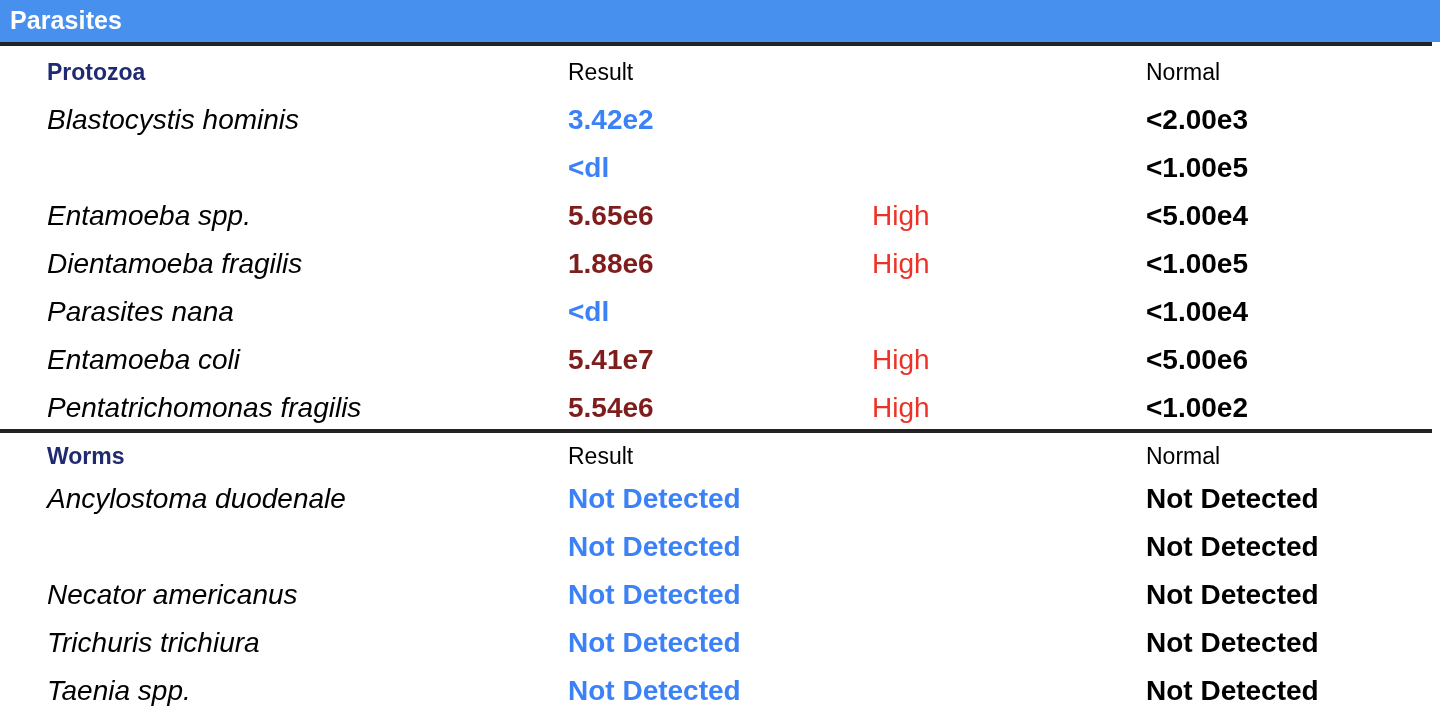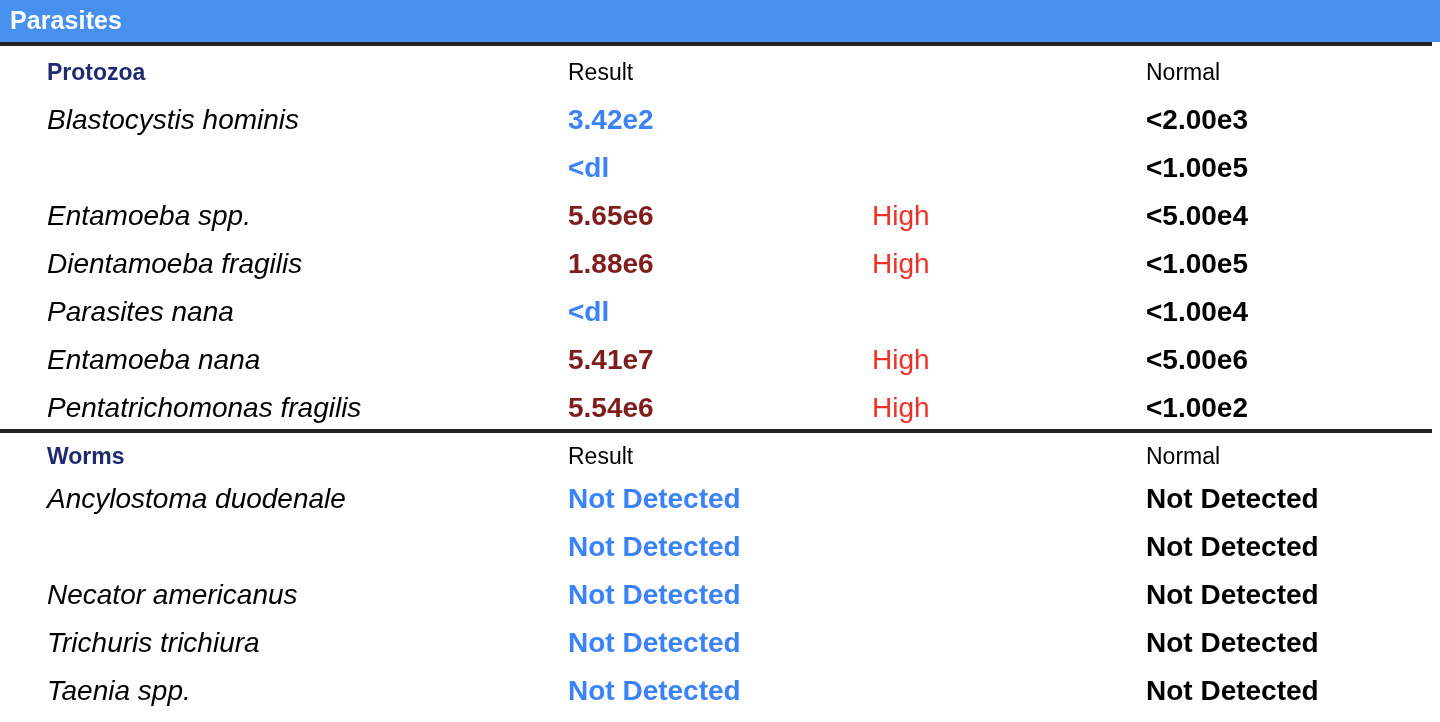--- a/index.html
+++ b/index.html
@@ -151,21 +151,21 @@
         <span class="cell col-result result abnormal">1.88e6</span>
         <span class="cell col-flag flag abnormal">High</span>
         <span class="cell col-normal normal-val">&lt;1.00e5</span>
       </div>
       <div class="row" style="top: 297px;">
         <span class="cell col-name organism">Parasites nana</span>
         <span class="cell col-result result">&lt;dl</span>
         <span class="cell col-normal normal-val">&lt;1.00e4</span>
       </div>
       <div class="row" style="top: 345px;">
-        <span class="cell col-name organism">Entamoeba nana</span>
+        <span class="cell col-name organism">Entamoeba coli</span>
         <span class="cell col-result result abnormal">5.41e7</span>
         <span class="cell col-flag flag abnormal">High</span>
         <span class="cell col-normal normal-val">&lt;5.00e6</span>
       </div>
       <div class="row" style="top: 393px;">
         <span class="cell col-name organism">Pentatrichomonas fragilis</span>
         <span class="cell col-result result abnormal">5.54e6</span>
         <span class="cell col-flag flag abnormal">High</span>
         <span class="cell col-normal normal-val">&lt;1.00e2</span>
       </div>

